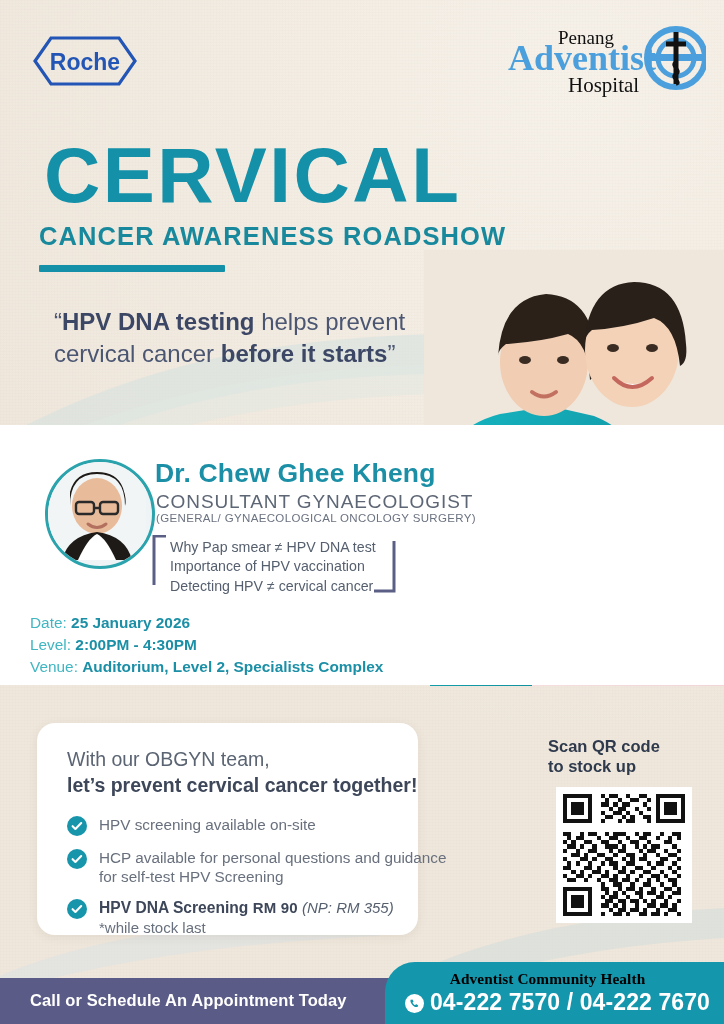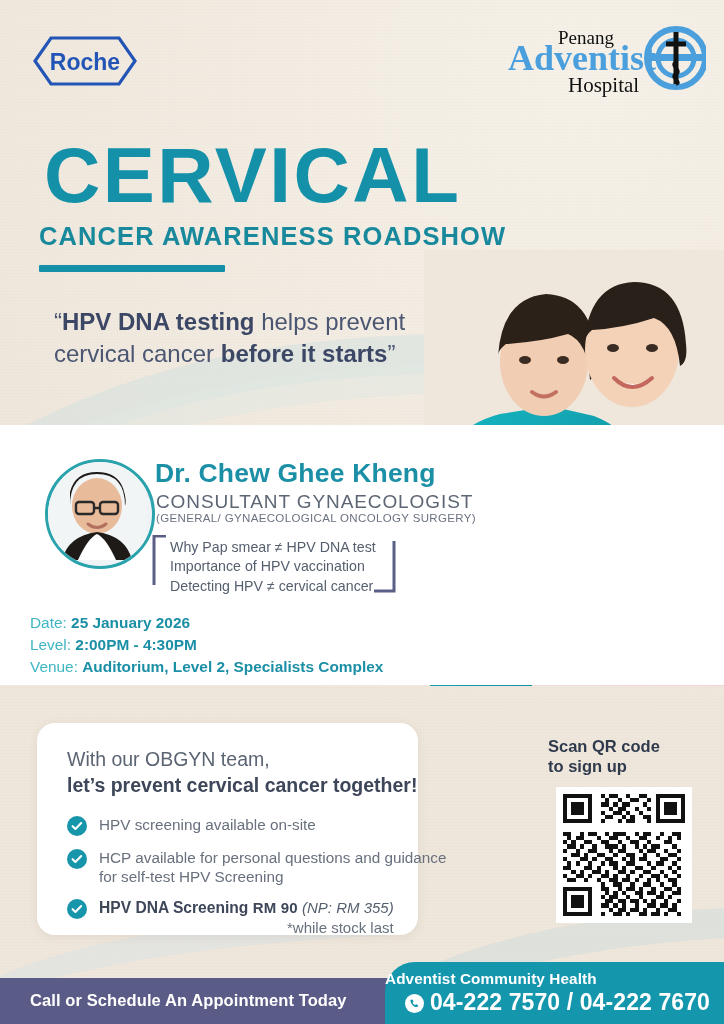--- a/index.html
+++ b/index.html
@@ -93,42 +93,42 @@
   .card-lead b{font-weight:800;color:#3d4759;}
   .checks{position:absolute;left:30px;top:92px;width:380px;}
   .chk-row{display:flex;align-items:flex-start;margin-bottom:12px;}
   .chk{flex:0 0 auto;width:20px;height:20px;border-radius:50%;background:#1795ab;
        display:flex;align-items:center;justify-content:center;margin-top:1px;}
   .chk svg{display:block;}
   .chk-txt{margin-left:12px;font-size:15.3px;line-height:1.25;color:#68707d;}
   .chk-txt.price{color:#3d4759;font-weight:800;font-size:15.6px;}
   .chk-txt .rm{font-size:15px;font-weight:800;letter-spacing:.2px;}
   .chk-txt .np{font-weight:400;font-style:italic;color:#555f6e;font-size:15px;}
-  .chk-txt .note{display:block;font-weight:400;color:#68707d;font-size:15px;margin-top:1px;text-align:right;}
+  .chk-txt .note{display:block;font-weight:400;color:#68707d;font-size:15px;margin-top:1px;}
 
   
   .qr-wrap{position:absolute;left:548px;top:736px;width:152px;}
   .qr-title{font-size:16.5px;font-weight:800;color:#2f3a4d;text-align:left;line-height:1.24;}
   .qr-box{margin:10px auto 0;width:136px;height:136px;background:#fff;padding:7px;box-sizing:border-box;}
   .qr-box svg{display:block;}
 
   
   .foot-left{
     position:absolute;left:0;top:978px;width:430px;height:46px;background:#5a5b86;
   }
   .foot-left span{
     position:absolute;left:30px;top:13px;font-size:16.5px;font-weight:600;color:#ffffff;letter-spacing:.1px;
   }
   .foot-right{
     position:absolute;left:385px;top:962px;width:339px;height:62px;background:#1496ad;
     border-top-left-radius:30px;
   }
   .foot-right .ach{
-    position:absolute;left:0;right:14px;top:8px;text-align:left;
-    font-size:15.3px;font-weight:700;color:#ffffff;letter-spacing:.1px;
+    position:absolute;left:0;right:14px;top:8px;text-align:center;
+    font-size:15.3px;font-weight:700;color:#000000;letter-spacing:.1px;font-family:Liberation Serif, serif;
   }
   .foot-phone{
     position:absolute;left:8px;right:14px;top:27px;text-align:right;
     font-size:23px;font-weight:800;color:#fff;letter-spacing:.1px;white-space:nowrap;
   }
   .phone-ico{display:inline-block;vertical-align:-3px;margin-right:6px;}
 </style>
 </head>
 <body>
 
@@ -304,21 +304,21 @@
         </span>
         <span class="chk-txt price"><span>HPV DNA Screening </span><span class="rm">RM 90</span><span class="np"> (NP: RM 355)</span><span class="note">*while stock last</span></span>
       </div>
 
     </div>
   </div>
 
   <div class="qr-wrap">
     <div class="qr-title">
       <div>Scan QR code</div>
-      <div>to sign up</div>
+      <div>to stock up</div>
     </div>
     <div class="qr-box">
       <svg width="122" height="122" viewBox="0 0 29 29" shape-rendering="crispEdges">
         <rect width="29" height="29" fill="#fff"></rect>
         <g fill="#111">
           <path d="M0 0h7v7h-7z"></path>
             <path d="M22 0h7v7h-7z"></path>
             <path d="M0 22h7v7h-7z"></path>
         </g>
         <g fill="#fff">

